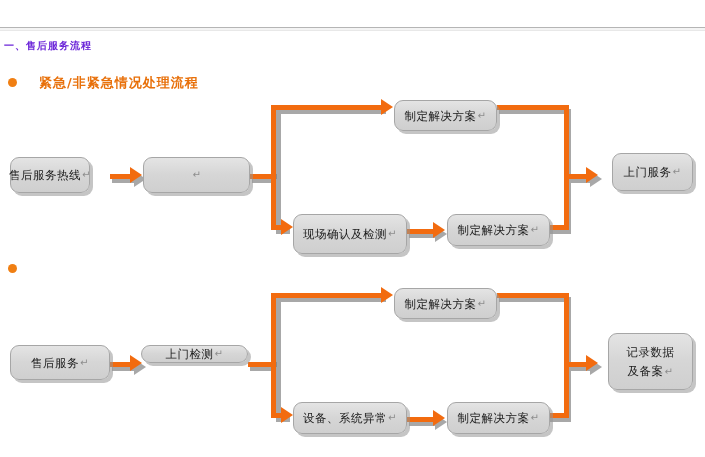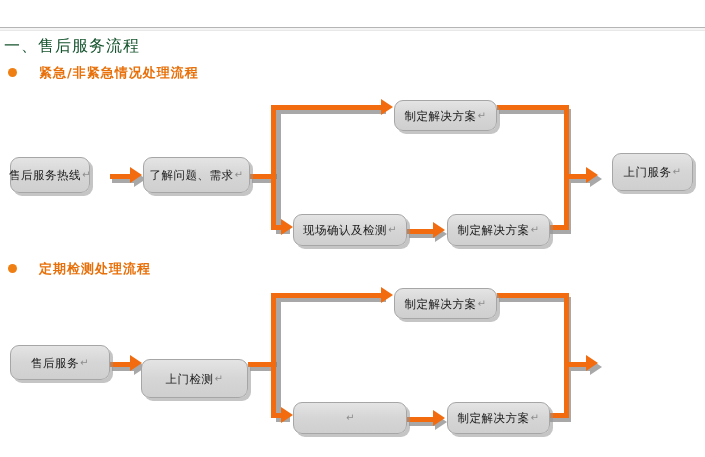--- a/index.html
+++ b/index.html
@@ -18,21 +18,21 @@
   }
   .divider{
     position:absolute;left:0;top:27px;width:705px;height:2px;
     border-top:1px solid #b5b5b5;border-bottom:1px solid #e8e8e8;
     background:#f4f4f4;
   }
 
   
   .sec-h1{
     position:absolute;left:4px;top:36px;
-    font-size:16px;font-weight:normal;color:#14532d;
+    font-size:10px;font-weight:bold;color:#6d28d9;
     line-height:20px;white-space:nowrap;letter-spacing:1px;
   }
   .bullet-row{position:absolute;height:18px;white-space:nowrap;}
   .bullet-dot{
     display:inline-block;width:9px;height:9px;border-radius:50%;
     background:#F07F13;vertical-align:middle;margin-right:22px;
   }
   .bullet-label{
     display:inline-block;vertical-align:middle;
     font-size:13px;font-weight:bold;color:#E8700A;
@@ -70,21 +70,21 @@
 </style>
 </head>
 <body>
 
 <div id="root">
 
   <div class="divider"></div>
 
   <div class="sec-h1">一、售后服务流程</div>
 
-  <div class="bullet-row" style="left:8px;top:62px;">
+  <div class="bullet-row" style="left:8px;top:72px;">
     <span class="bullet-dot"></span><span class="bullet-label">紧急/非紧急情况处理流程</span>
   </div>
 
   <div class="seg h sh" style="left:112px;top:178px;width:24px;"></div>
   <div class="ahead sh" style="left:134px;top:171px;"></div>
   <div class="seg h" style="left:110px;top:174px;width:22px;"></div>
   <div class="ahead" style="left:130px;top:167px;"></div>
 
   <div class="seg h sh" style="left:252px;top:178px;width:28px;"></div>
   <div class="seg v sh" style="left:276px;top:109px;height:125px;"></div>
@@ -115,46 +115,45 @@
   <div class="seg h" style="left:526px;top:225px;width:43px;"></div>
   <div class="seg h" style="left:564px;top:174px;width:26px;"></div>
   <div class="ahead" style="left:586px;top:167px;"></div>
 
   <div class="node" style="left:10px;top:157px;width:80px;height:36px;">
     <span>售后服务热线</span>
       <span class="pilcrow">↵</span>
   </div>
 
   <div class="node" style="left:143px;top:157px;width:107px;height:36px;">
-    <span>了解问题、需求</span>
       <span class="pilcrow">↵</span>
   </div>
 
   <div class="node" style="left:394px;top:100px;width:103px;height:31px;">
     <span>制定解决方案</span>
       <span class="pilcrow">↵</span>
   </div>
 
-  <div class="node" style="left:293px;top:214px;width:114px;height:32px;">
+  <div class="node" style="left:293px;top:214px;width:114px;height:40px;">
     <span>现场确认及检测</span>
       <span class="pilcrow">↵</span>
   </div>
 
   <div class="node" style="left:447px;top:214px;width:103px;height:32px;">
     <span>制定解决方案</span>
       <span class="pilcrow">↵</span>
   </div>
 
   <div class="node" style="left:612px;top:153px;width:81px;height:38px;">
     <span>上门服务</span>
       <span class="pilcrow">↵</span>
   </div>
 
   <div class="bullet-row" style="left:8px;top:258px;">
-    <span class="bullet-dot"></span><span class="bullet-label">定期检测处理流程</span>
+    <span class="bullet-dot"></span>
   </div>
 
   <div class="seg h sh" style="left:112px;top:366px;width:26px;"></div>
   <div class="ahead sh" style="left:134px;top:359px;"></div>
   <div class="seg h" style="left:110px;top:362px;width:24px;"></div>
   <div class="ahead" style="left:130px;top:355px;"></div>
 
   <div class="seg h sh" style="left:250px;top:366px;width:28px;"></div>
   <div class="seg v sh" style="left:276px;top:297px;height:124px;"></div>
   <div class="seg h sh" style="left:276px;top:297px;width:110px;"></div>
@@ -183,33 +182,38 @@
   <div class="seg v" style="left:564px;top:293px;height:124px;"></div>
   <div class="seg h" style="left:526px;top:413px;width:43px;"></div>
   <div class="seg h" style="left:564px;top:362px;width:26px;"></div>
   <div class="ahead" style="left:586px;top:355px;"></div>
 
   <div class="node" style="left:10px;top:345px;width:100px;height:35px;">
     <span>售后服务</span>
       <span class="pilcrow">↵</span>
   </div>
 
-  <div class="node" style="left:141px;top:359px;width:107px;height:39px;">
+  <div class="node" style="left:141px;top:345px;width:107px;height:18px;">
     <span>上门检测</span>
       <span class="pilcrow">↵</span>
   </div>
 
   <div class="node" style="left:394px;top:288px;width:103px;height:31px;">
     <span>制定解决方案</span>
       <span class="pilcrow">↵</span>
   </div>
 
   <div class="node" style="left:293px;top:402px;width:114px;height:32px;">
+    <span>设备、系统异常</span>
       <span class="pilcrow">↵</span>
   </div>
 
   <div class="node" style="left:447px;top:402px;width:103px;height:32px;">
     <span>制定解决方案</span>
       <span class="pilcrow">↵</span>
   </div>
 
+  <div class="node two-line" style="left:608px;top:333px;width:85px;height:57px;">
+    <span>记录数据</span>
+    <span><span>及备案</span><span class="pilcrow">↵</span></span>
+  </div>
 
 </div>
 
 </body></html>

